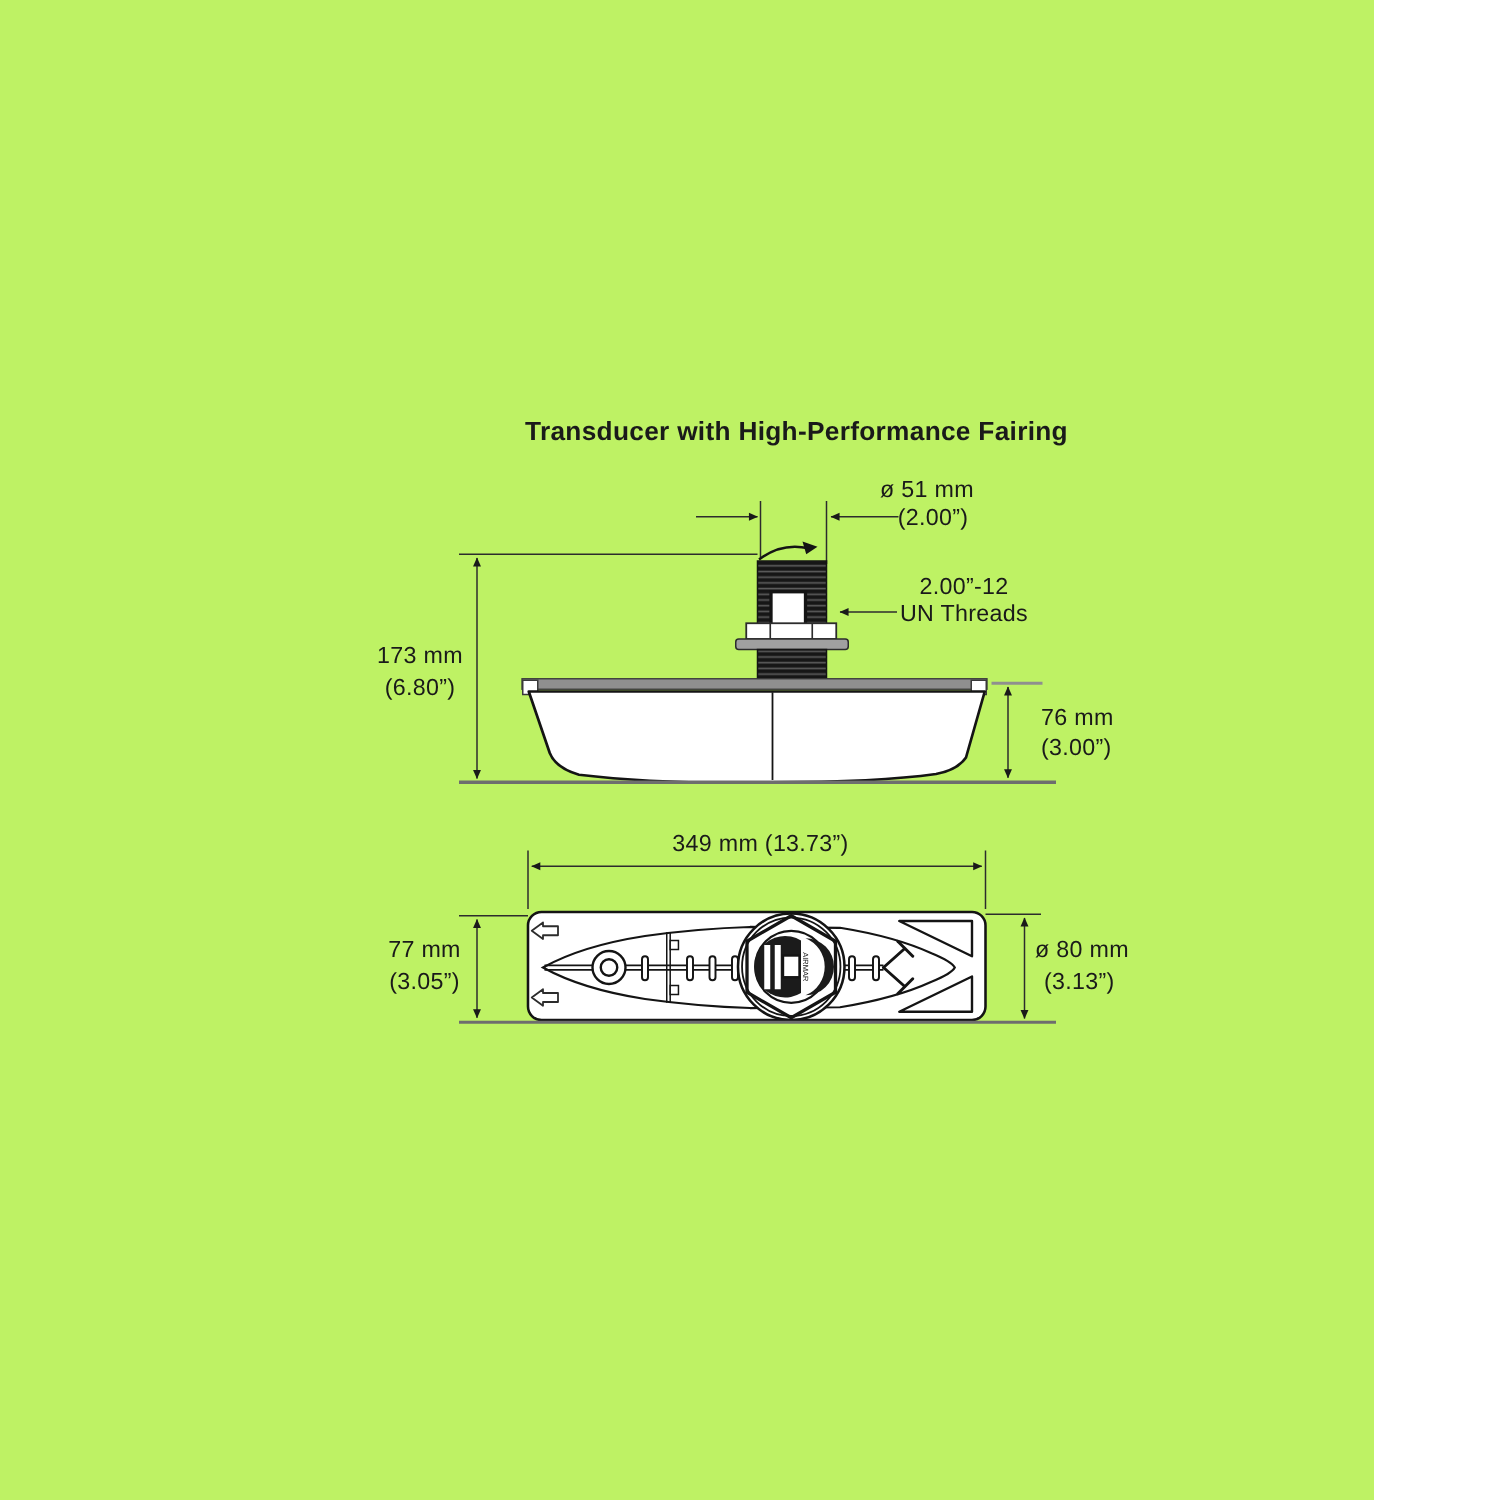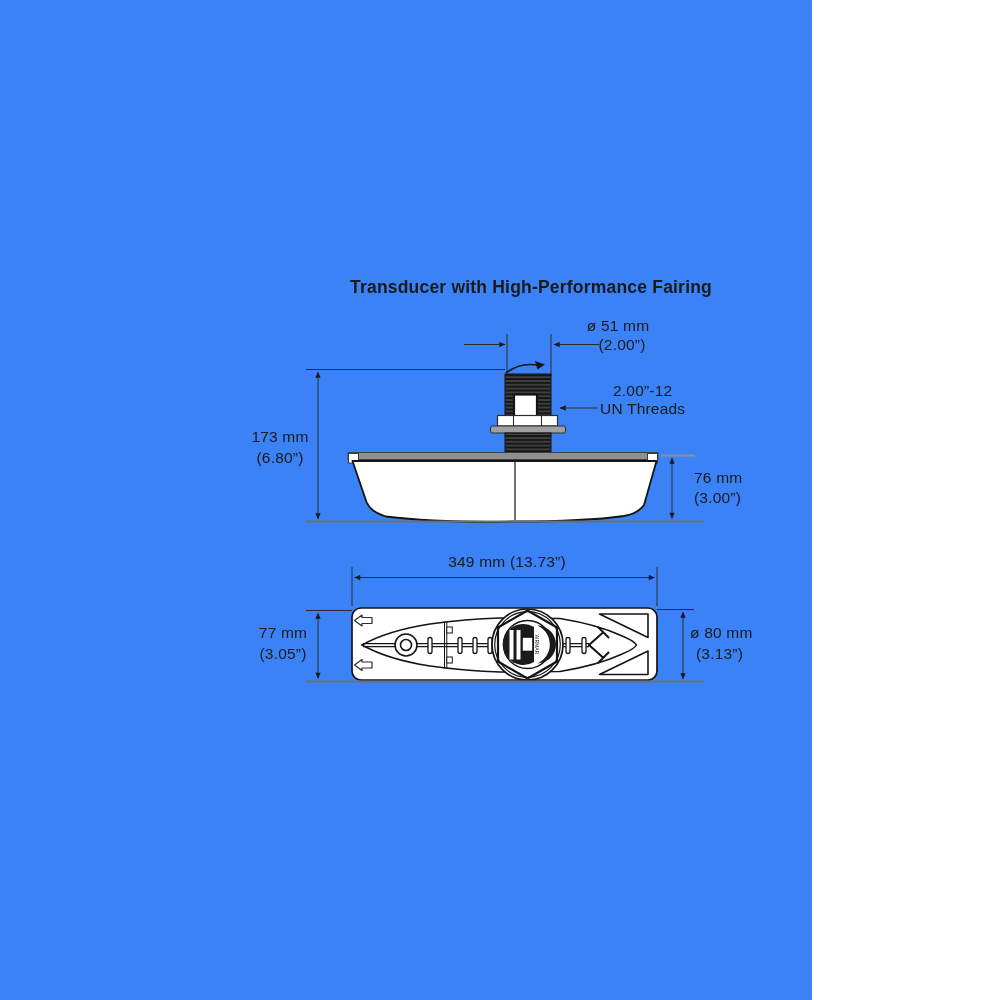--- a/index.html
+++ b/index.html
@@ -2,23 +2,23 @@
 <html><head>
 <meta charset="utf-8">
 <style>
   html, body {
     margin: 0;
     padding: 0;
     background: #ffffff;
   }
   #canvas {
     position: relative;
-    width: 812px;
+    width: 916px;
     height: 1000px;
-    background: #3b82f6;
+    background: #bef264;
     font-family: "Liberation Sans", sans-serif;
   }
   svg { display: block; }
   text {
     font-family: "Liberation Sans", sans-serif;
     fill: #1a1a1a;
   }
   .dim-label { font-size: 15.5px; letter-spacing: 0.2px; }
   .title-label { font-size: 17.5px; font-weight: bold; letter-spacing: 0.2px; }
   .micro-label { font-size: 5px; letter-spacing: 0px; }

